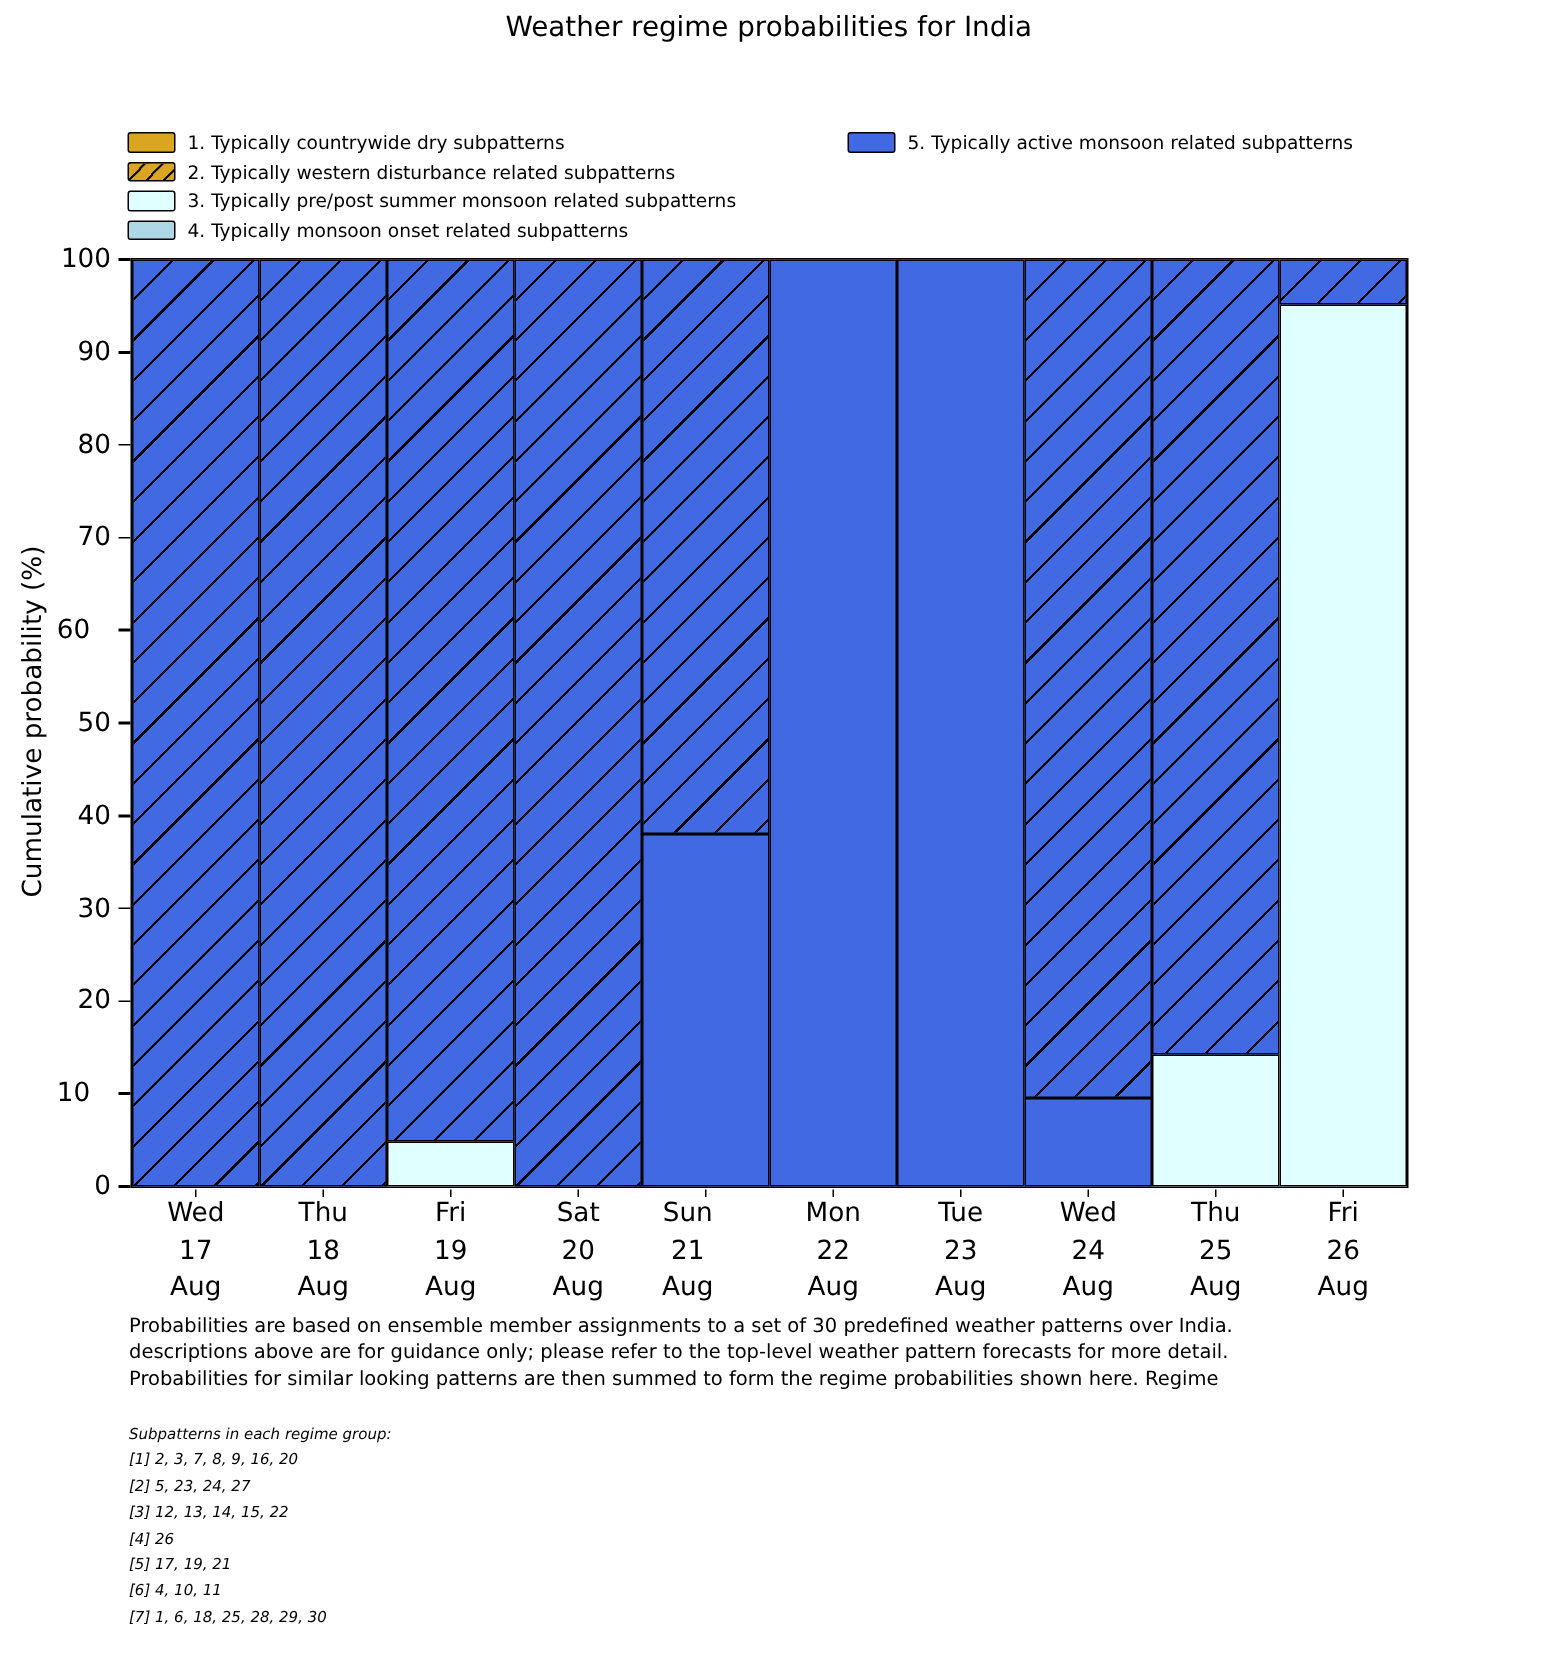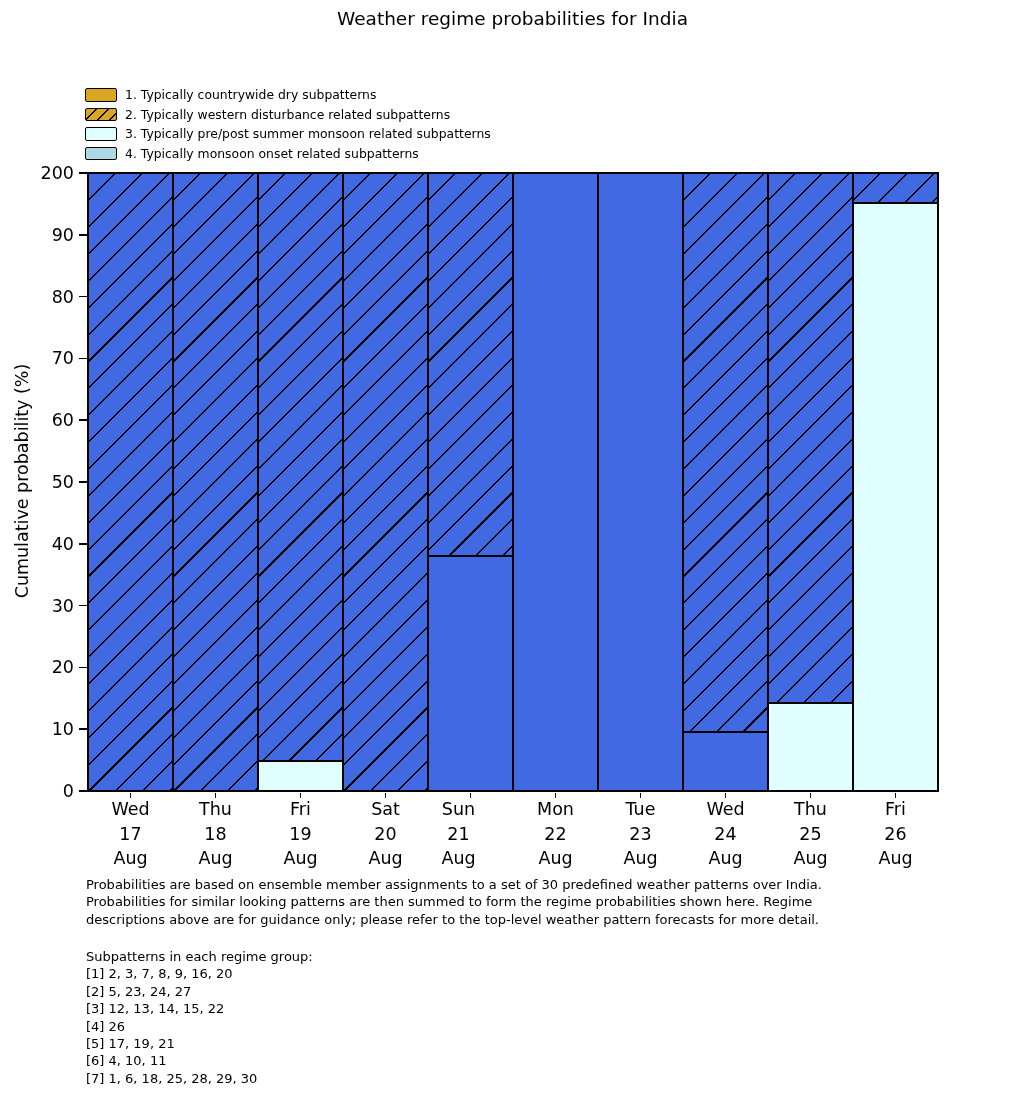--- a/index.html
+++ b/index.html
@@ -21,21 +21,21 @@
   .plot{position:absolute;left:87px;top:172px;width:850px;height:618px;
     border:1.5px solid #000;box-sizing:content-box;}
   .bar{position:absolute;bottom:0;height:100%;}
   .seg{position:absolute;left:0;width:100%;border:1.4px solid #000;box-sizing:border-box;}
   .ytick-mark{position:absolute;width:8px;height:1.5px;background:#000;left:-9.5px;}
   .ytick-label{position:absolute;width:50px;text-align:right;left:-64px;
     font-size:17.5px;line-height:22px;}
   .xtick-mark{position:absolute;width:1.5px;height:5px;background:#000;top:619.5px;}
   .xtick-label{position:absolute;top:624px;text-align:center;font-size:17.5px;line-height:24.5px;}
   .footer-note{position:absolute;left:86px;top:876px;font-size:13px;line-height:17.4px;}
-  .subpatterns{position:absolute;left:86px;top:948px;font-size:13px;line-height:17.4px;}
+  .subpatterns{position:absolute;left:86px;top:948px;font-size:10px;line-height:17.4px;font-style:italic;}
 </style>
 </head>
 <body>
 
 <div class="canvas">
 
   <div class="title-block">
     <div>Weather regime probabilities for India</div>
   </div>
 
@@ -51,20 +51,24 @@
       <div class="legend-row">
         <span class="legend-swatch" style="background: rgb(224, 255, 255);"></span>
         <span class="legend-label">3. Typically pre/post summer monsoon related subpatterns</span>
       </div>
       <div class="legend-row">
         <span class="legend-swatch" style="background: rgb(173, 216, 230);"></span>
         <span class="legend-label">4. Typically monsoon onset related subpatterns</span>
       </div>
     </div>
   <div class="legend-col right" id="legend-right">
+      <div class="legend-row">
+        <span class="legend-swatch" style="background: rgb(65, 105, 225);"></span>
+        <span class="legend-label">5. Typically active monsoon related subpatterns</span>
+      </div>
     </div>
 
   <div class="ylabel">Cumulative probability (%)</div>
 
   <div class="plot" id="plot">
       <div class="bar" style="left: 0px; width: 85px;">
         <div class="seg" style="bottom: 0px; height: 618px; background-color: rgb(65, 105, 225); background-image: repeating-linear-gradient(135deg, rgba(0, 0, 0, 0) 0px, rgba(0, 0, 0, 0) 17.5px, rgb(0, 0, 0) 17.5px, rgb(0, 0, 0) 19px);"></div>
       </div>
       <div class="xtick-mark" style="left: 41.75px;"></div>
       <div class="xtick-label" style="left: 0px; width: 85px;">
@@ -154,45 +158,45 @@
       </div>
       <div class="xtick-mark" style="left: 806.75px;"></div>
       <div class="xtick-label" style="left: 765px; width: 85px;">
         <div>Fri</div>
         <div>26</div>
         <div>Aug</div>
       </div>
       <div class="ytick-mark" style="top: 617.25px;"></div>
       <div class="ytick-label" style="top: 607px;">0</div>
       <div class="ytick-mark" style="top: 555.45px;"></div>
-      <div class="ytick-label" style="top: 545.2px;">10</div>
+      <div class="ytick-label" style="top: 545.2px; text-align: center;">10</div>
       <div class="ytick-mark" style="top: 493.65px;"></div>
       <div class="ytick-label" style="top: 483.4px;">20</div>
       <div class="ytick-mark" style="top: 431.85px;"></div>
       <div class="ytick-label" style="top: 421.6px;">30</div>
       <div class="ytick-mark" style="top: 370.05px;"></div>
       <div class="ytick-label" style="top: 359.8px;">40</div>
       <div class="ytick-mark" style="top: 308.25px;"></div>
       <div class="ytick-label" style="top: 298px;">50</div>
       <div class="ytick-mark" style="top: 246.45px;"></div>
-      <div class="ytick-label" style="top: 236.2px;">60</div>
+      <div class="ytick-label" style="top: 236.2px; text-align: center;">60</div>
       <div class="ytick-mark" style="top: 184.65px;"></div>
       <div class="ytick-label" style="top: 174.4px;">70</div>
       <div class="ytick-mark" style="top: 122.85px;"></div>
       <div class="ytick-label" style="top: 112.6px;">80</div>
       <div class="ytick-mark" style="top: 61.05px;"></div>
       <div class="ytick-label" style="top: 50.8px;">90</div>
       <div class="ytick-mark" style="top: -0.75px;"></div>
-      <div class="ytick-label" style="top: -11px;">200</div>
+      <div class="ytick-label" style="top: -11px;">100</div>
     </div>
 
   <div class="footer-note" id="footer-note">
       <div>Probabilities are based on ensemble member assignments to a set of 30 predefined weather patterns over India.</div>
+      <div>descriptions above are for guidance only; please refer to the top-level weather pattern forecasts for more detail.</div>
       <div>Probabilities for similar looking patterns are then summed to form the regime probabilities shown here. Regime</div>
-      <div>descriptions above are for guidance only; please refer to the top-level weather pattern forecasts for more detail.</div>
     </div>
 
   <div class="subpatterns" id="subpatterns">
     <div>Subpatterns in each regime group:</div>
   <div>[1] 2, 3, 7, 8, 9, 16, 20</div>
       <div>[2] 5, 23, 24, 27</div>
       <div>[3] 12, 13, 14, 15, 22</div>
       <div>[4] 26</div>
       <div>[5] 17, 19, 21</div>
       <div>[6] 4, 10, 11</div>

